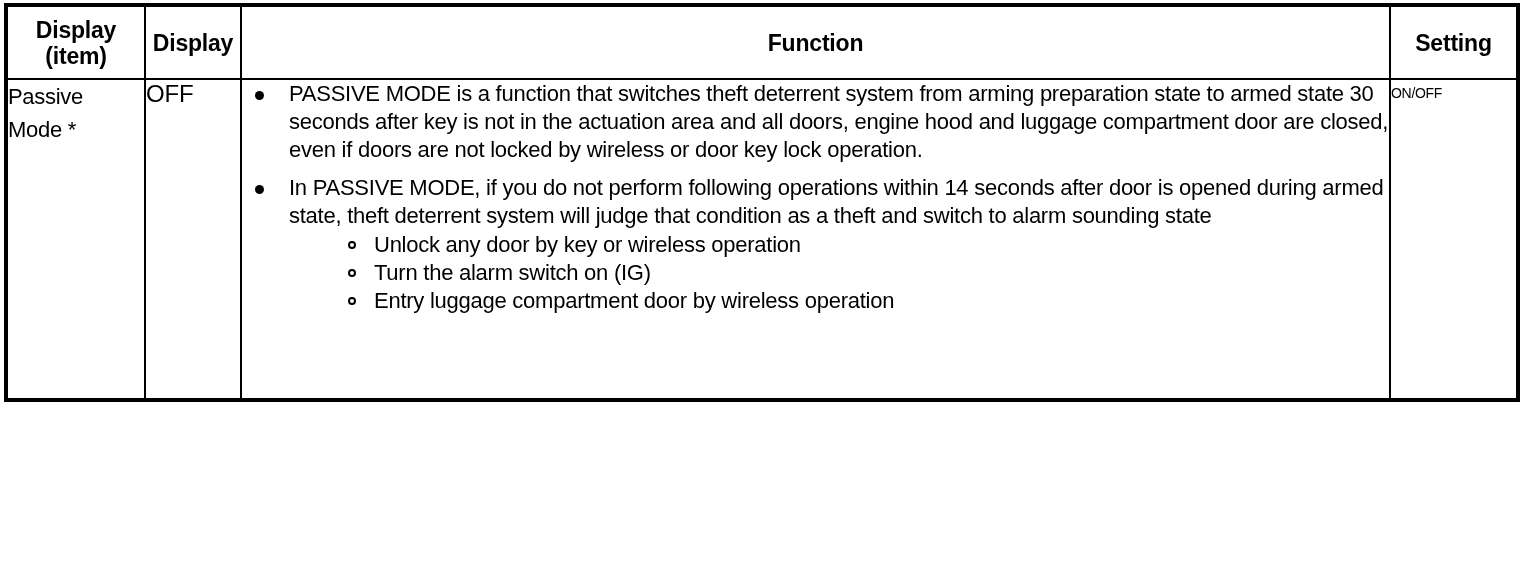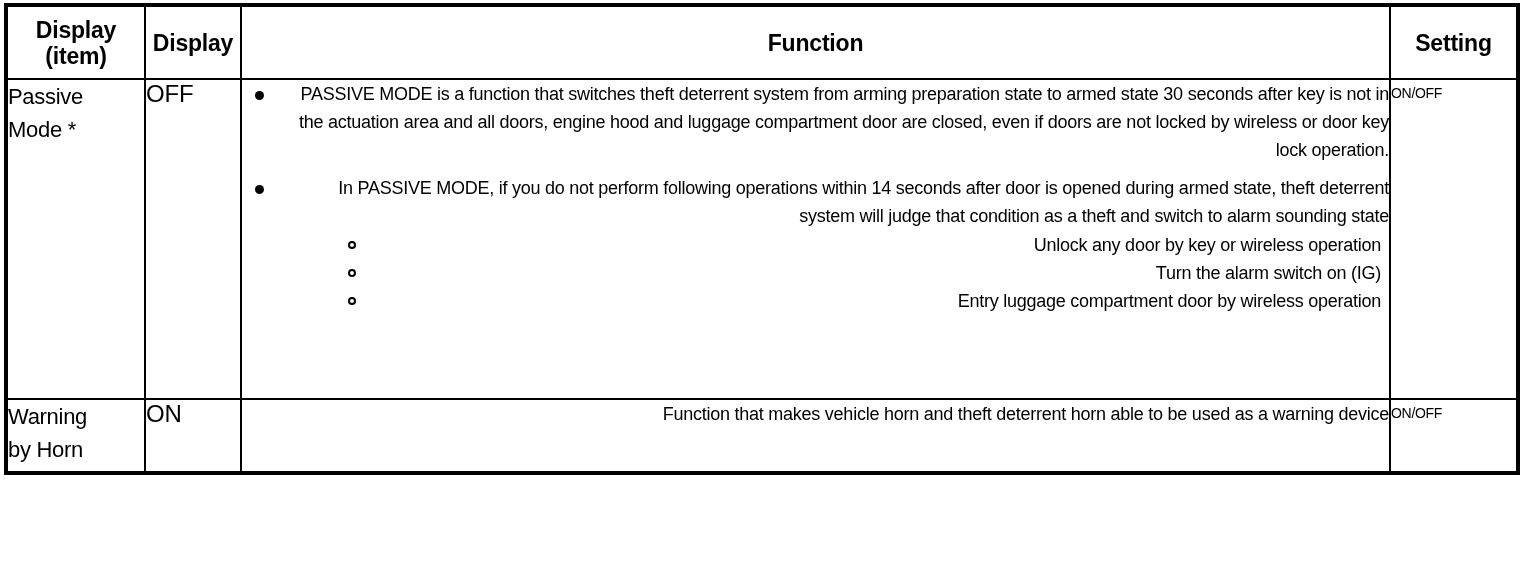--- a/index.html
+++ b/index.html
@@ -81,26 +81,25 @@
     letter-spacing: -0.2px;
   }
   td.cell-setting {
     font-size: 14px;
     line-height: 27px;
     vertical-align: middle;
     padding: 0 2px 0 7px;
     letter-spacing: -0.3px;
   }
   td.cell-contents {
-    font-size: 18px;
+    font-size: 22px;
     line-height: 28px;
     vertical-align: middle;
     padding: 0 8px 0 11px;
     letter-spacing: -0.25px;
-    text-align: right;
   }
 
   
   tr.row-passive td  { height: 318px; }
   tr.row-warning td  { height: 71px; }
   tr.row-entry td    { height: 101px; }
 
   
   ul.bullets {
     list-style: none;
@@ -201,25 +200,18 @@
                   <span class="subbullet-ring"></span>
                   <span>Entry luggage compartment door by wireless operation</span>
                 </li>
               </ul>
             </li>
           </ul>
         </td>
         <td class="cell-setting">ON/OFF</td>
       </tr>
 
-      <tr class="row-warning">
-        <td class="cell-display nowrap-cell">Warning
-by Horn</td>
-        <td class="cell-default">ON</td>
-        <td class="cell-contents">Function that makes vehicle horn and theft deterrent horn able to be used as a warning device</td>
-        <td class="cell-setting">ON/OFF</td>
-      </tr>
 
 
     </tbody>
   </table>
 
 </div>
 
 </body></html>

